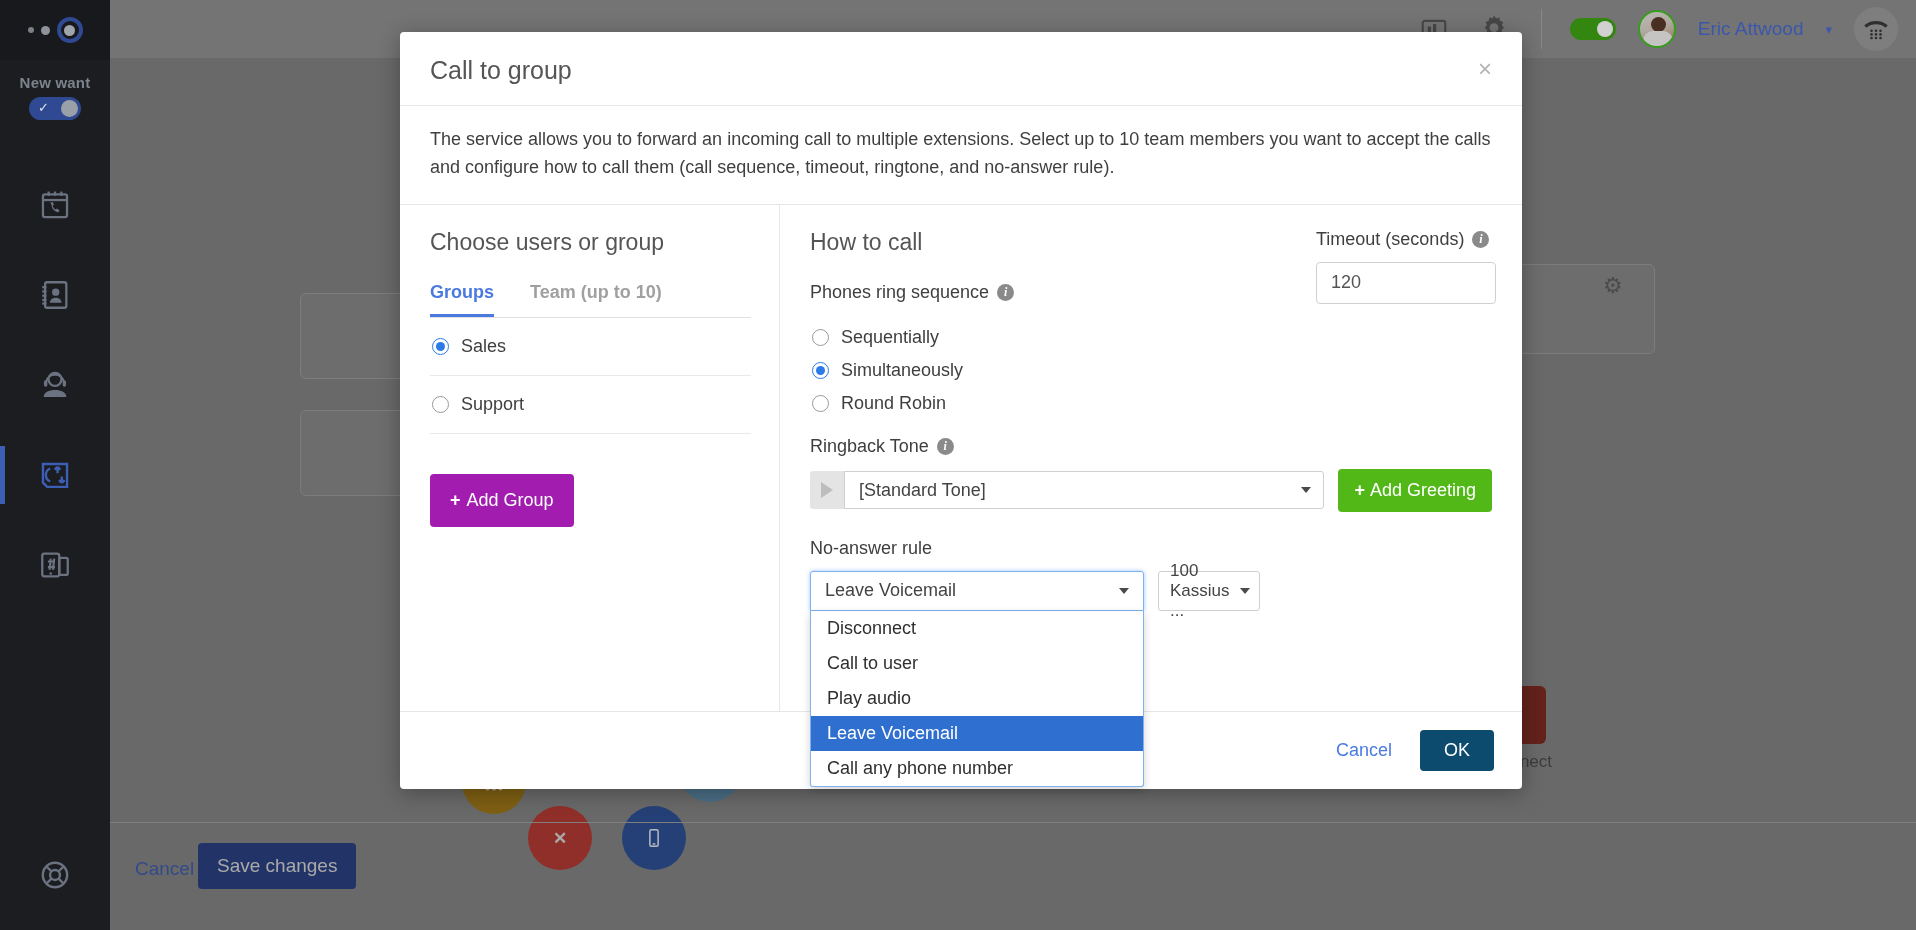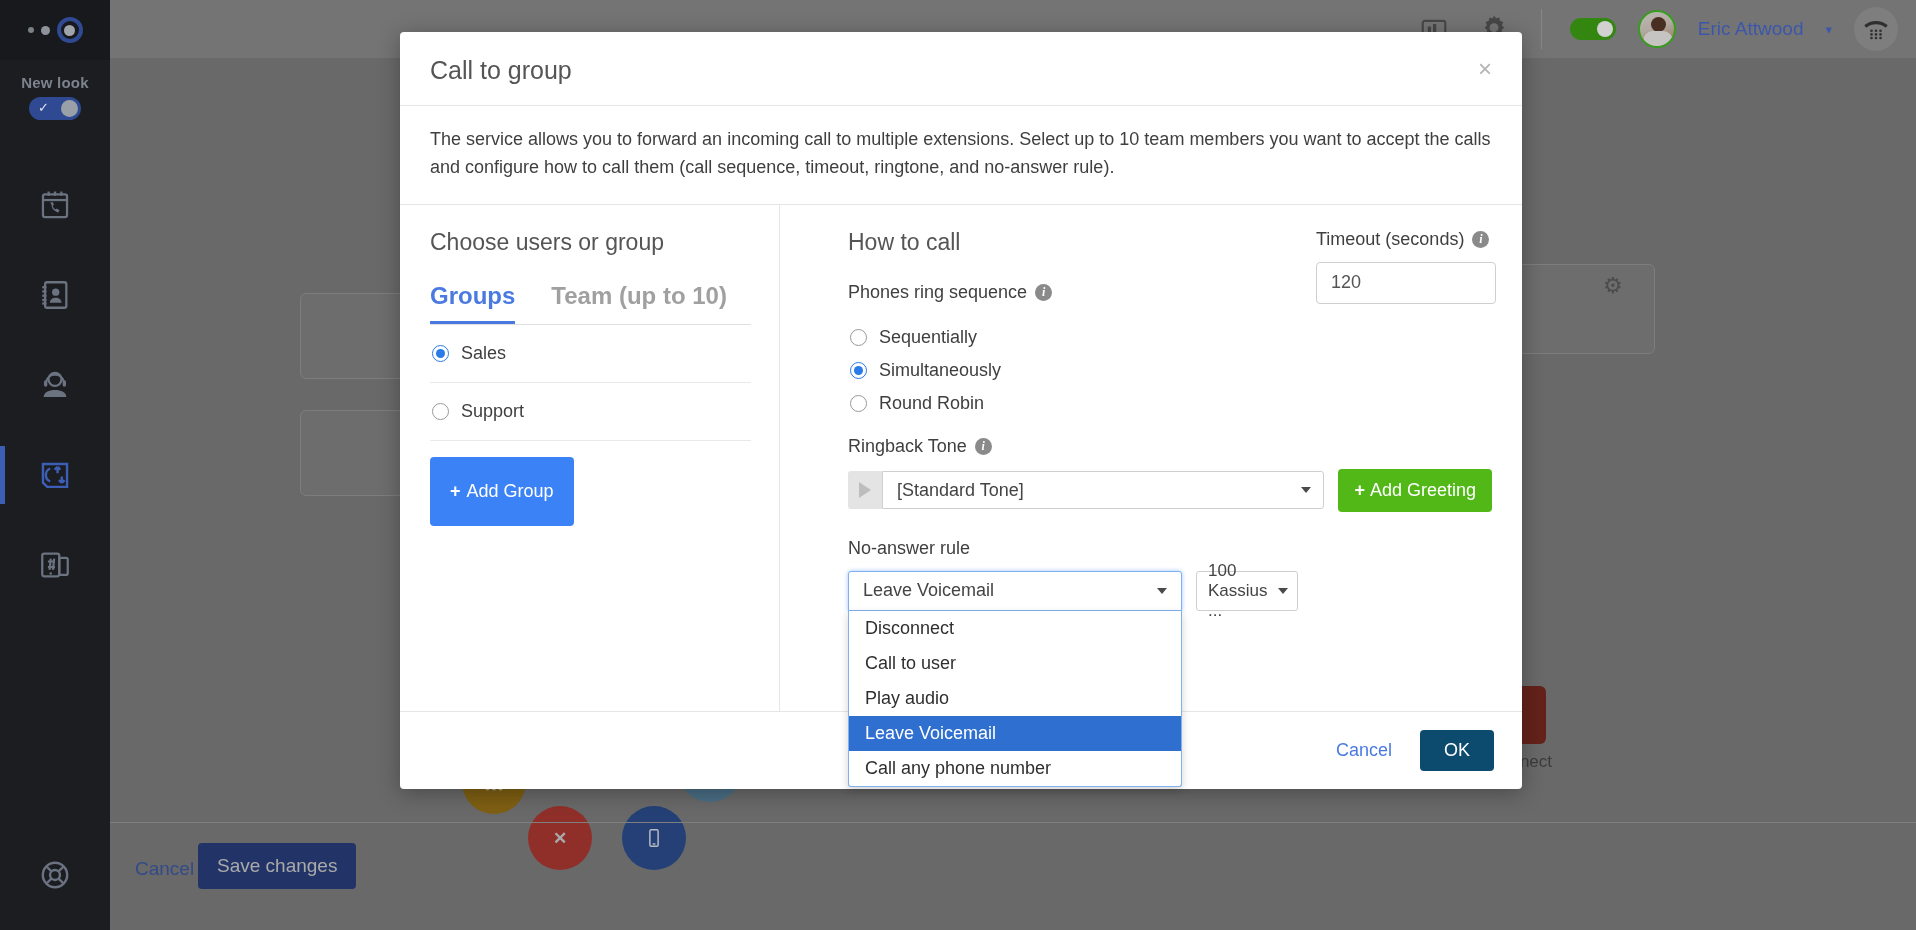--- a/index.html
+++ b/index.html
@@ -107,39 +107,39 @@
     box-shadow: 0 4px 22px rgba(0,0,0,.30);
     font-size: 18px; color: #3c3c3c;
   }
   .modal-head { padding: 24px 30px 20px 30px; border-bottom: 1px solid #e6e6e6; position: relative; }
   .modal-title { font-size: 25px; color: #555; font-weight: normal; }
   .modal-close {
     position:absolute; right: 24px; top: 22px; font-size: 24px; color:#b4b4b4;
     background: none; border: none; cursor: pointer; font-family: "Liberation Sans", sans-serif;
   }
   .modal-desc { padding: 20px 30px 22px 30px; line-height: 1.55; font-size: 18px; color: #3f3f3f; border-bottom: 1px solid #e6e6e6;}
-  .modal-body { display: flex; padding: 0; gap: 38px; }
+  .modal-body { display: flex; padding: 0; }
   .col-left { width: 380px; padding: 24px 28px 30px 30px; border-right: 1px solid #e6e6e6; }
   .col-right { flex: 1; padding: 24px 30px 34px 30px; position: relative; }
   .sec-title { font-size: 23px; color: #555; margin: 0 0 26px 0; font-weight: normal; }
 
   .tabs { display: flex; gap: 36px; border-bottom: 1px solid #e0e0e0; }
-  .tab { padding-bottom: 11px; font-size: 24px; font-weight: bold; color: #a0a0a0; cursor: pointer; }
+  .tab { padding-bottom: 11px; font-size: 18px; font-weight: bold; color: #a0a0a0; cursor: pointer; }
   .tab.active { color: #4a7ae0; border-bottom: 3px solid #4a7ae0; }
 
   .radio-row { display: flex; align-items: center; gap: 12px; padding: 18px 2px; border-bottom: 1px solid #e9e9e9; }
   .radio-row:last-of-type { border-bottom: 1px solid #e9e9e9; }
   .rb { width: 17px; height: 17px; border-radius: 50%; border: 1.5px solid #999; background:#fff; flex: none; position: relative; }
   .rb.on { border: 1.5px solid #2a7ae8; }
   .rb.on::after { content:""; position:absolute; left:3px; top:3px; width:9px; height:9px; border-radius:50%; background:#2a7ae8; }
   .rb-lbl { font-size: 18px; color: #3f3f3f; }
 
   .btn-green {
-    margin-top: 16px; background:#3b82f6; color:#fff; border:none; border-radius:4px;
-    padding: 24px 20px; font-size: 18px; cursor: pointer; font-family: "Liberation Sans", sans-serif;
+    margin-top: 40px; background:#a21caf; color:#fff; border:none; border-radius:4px;
+    padding: 16px 20px; font-size: 18px; cursor: pointer; font-family: "Liberation Sans", sans-serif;
   }
   .btn-green .pl { font-weight: bold; margin-right: 6px; }
 
   .fieldlabel { font-size: 18px; color: #3f3f3f; display:flex; align-items:center; gap: 8px; }
   .info {
     width: 17px; height: 17px; border-radius: 50%; background:#8a8a8a; color:#fff;
     font-size: 12px; font-style: italic; font-weight: bold;
     display:inline-flex; align-items:center; justify-content:center; font-family:"Liberation Serif", serif;
   }
 
@@ -210,21 +210,21 @@
       <div class="dots">
         <span class="dot-s"></span>
         <span class="dot-m"></span>
         <span class="dot-ring">
             <i></i>
           </span>
       </div>
     </div>
 
     <div class="newlook">
-      <div class="newlook-label">New look</div>
+      <div class="newlook-label">New want</div>
       <div class="toggle">
         <span class="chk">✓</span>
         <span class="knob"></span>
       </div>
     </div>
 
     <div class="rail-icons">
       <div class="rail-item">
         <svg viewBox="0 0 24 24" fill="none" stroke="#6b7280" stroke-width="1.6">
           <rect x="3.5" y="4.5" width="17" height="16" rx="1.5"></rect>

